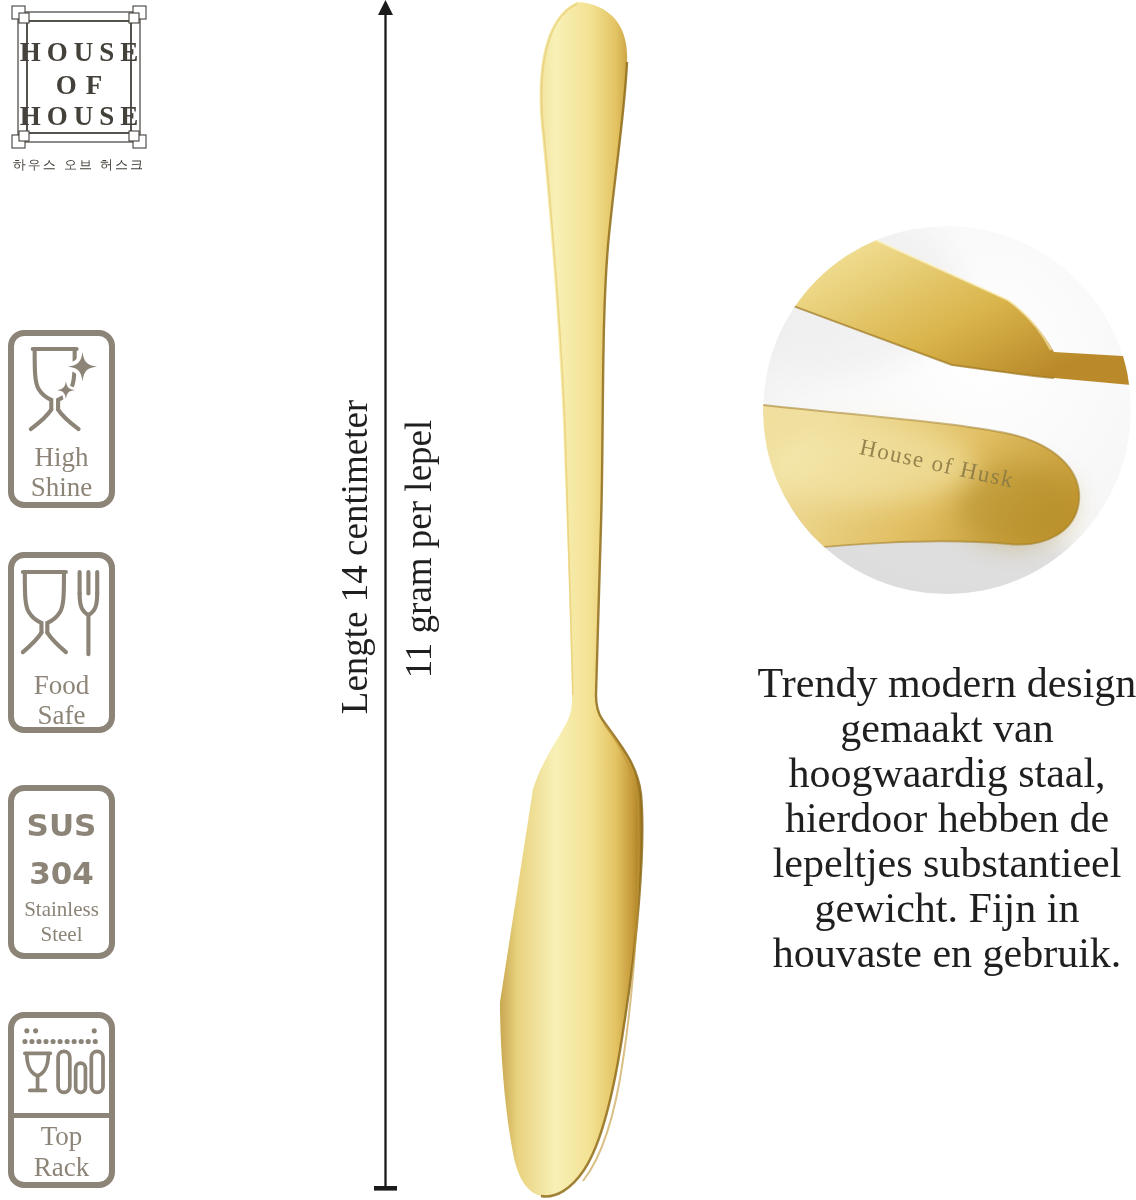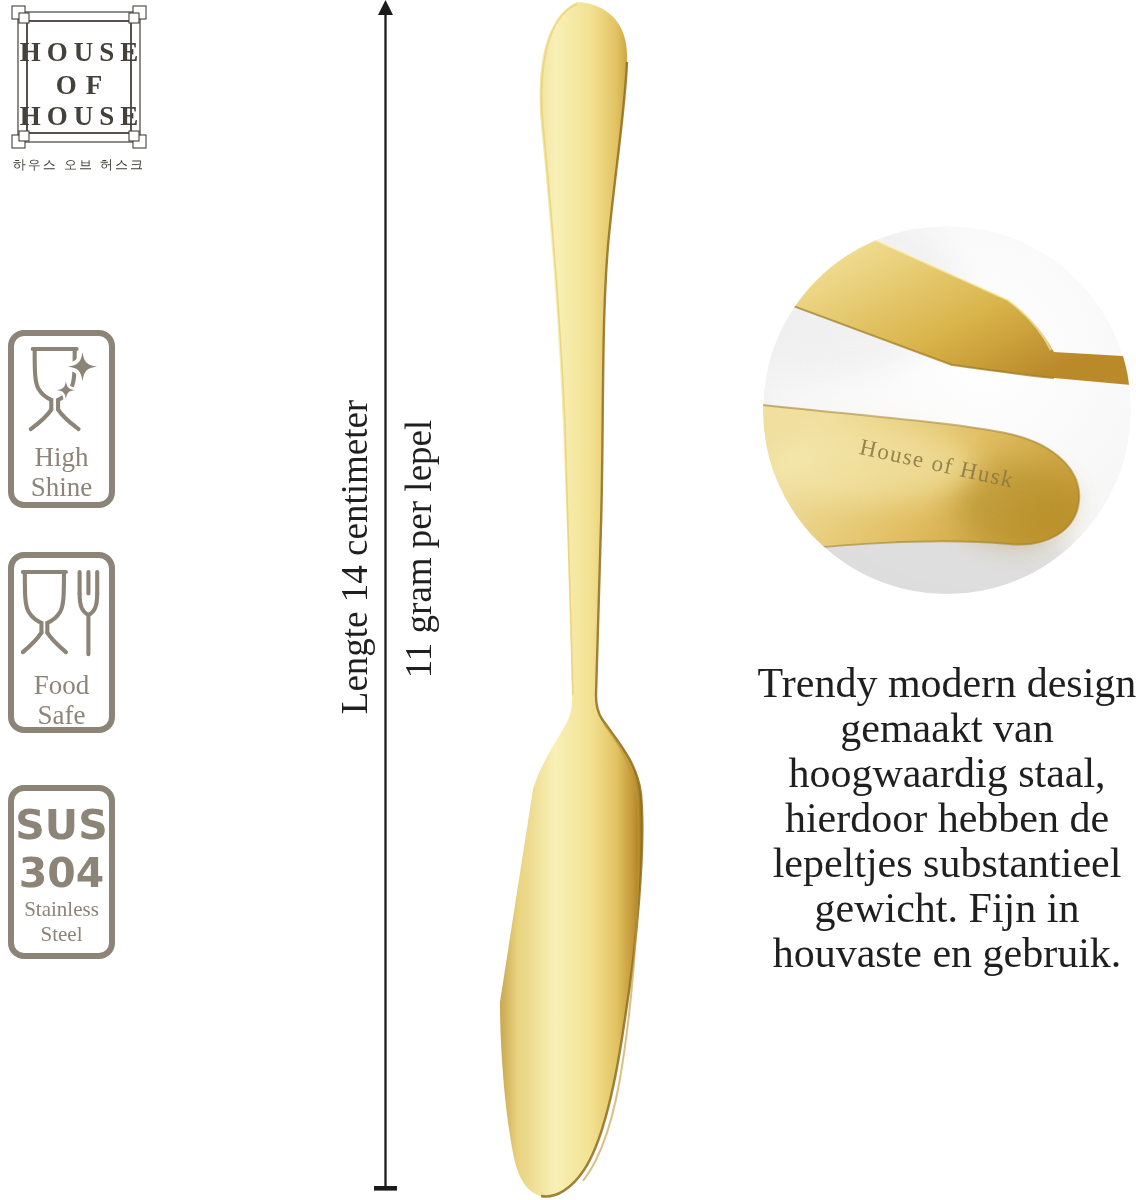--- a/index.html
+++ b/index.html
@@ -24,21 +24,21 @@
   .badge svg{display:block;margin:0 auto;}
   .badge-label{position:absolute;left:0;width:100%;font-size:27px;line-height:30px;}
   .b-highshine{top:330px;height:178px;}
   .b-foodsafe {top:552px;height:181px;}
   .b-sus      {top:785px;height:174px;}
   .b-toprack  {top:1012px;height:176px;}
   .b-highshine .icon{margin-top:8px;}
   .b-foodsafe  .icon{margin-top:9px;}
   .b-toprack   .icon{margin-top:6px;}
   .sus-big{font-family:"DejaVu Sans","Liberation Sans",sans-serif;font-weight:600;
-           font-size:41px;line-height:48px;letter-spacing:0;}
+           font-size:31px;line-height:48px;letter-spacing:0;}
   .sus-wrap{padding-top:10px;}
   .sus-small{font-size:21px;line-height:25px;}
   .tr-divider{position:absolute;left:0;right:0;top:95px;border-top:5px solid currentColor;}
 
   
   .vlabel{position:absolute;width:340px;text-align:center;white-space:nowrap;
           transform:rotate(-90deg);font-size:37px;line-height:44px;color:var(--ink,#1f1f1f);}
   .vlabel-length{left:185px;top:535px;}
   .vlabel-weight{left:249px;top:527px;}
 
@@ -242,20 +242,42 @@
 
   <div class="badge b-sus">
     <div class="sus-wrap">
       <div class="sus-big">SUS</div>
       <div class="sus-big">304</div>
       <div class="sus-small" style="">Stainless</div>
       <div class="sus-small">Steel</div>
     </div>
   </div>
 
+  <div class="badge b-toprack">
+    <svg class="icon" width="90" height="84" viewBox="0 0 92 86">
+      <g fill="currentColor">
+        <circle cx="10" cy="7" r="2.6"></circle>
+          <circle cx="19" cy="7" r="2.6"></circle>
+          <circle cx="79" cy="7" r="2.6"></circle>
+      </g>
+      <line x1="8" y1="18" x2="85" y2="18" stroke="currentColor" stroke-width="5.2" stroke-dasharray="0.1 7.1" stroke-linecap="round"></line>
+      <g fill="none" stroke="currentColor" stroke-width="3.8" stroke-linecap="round">
+        <path d="M8 30 H34"></path>
+        <path d="M10 31 C10 44 15 51 21 53 C27 51 32 44 32 31"></path>
+        <path d="M21 53 V66"></path>
+          <path d="M13 68 H29"></path>
+        <rect x="42" y="28" width="12" height="42" rx="6"></rect>
+        <rect x="60" y="40" width="10" height="30" rx="5"></rect>
+        <rect x="76" y="28" width="12" height="42" rx="6"></rect>
+      </g>
+    </svg>
+    <div class="tr-divider"></div>
+    <div class="badge-label" style="top:103px">Top</div>
+    <div class="badge-label" style="top:134px">Rack</div>
+  </div>
 
   <div class="vlabel vlabel-length">Lengte 14 centimeter</div>
   <div class="vlabel vlabel-weight">11 gram per lepel</div>
 
   <div class="desc">
     <div>Trendy modern design</div>
     <div>gemaakt van</div>
     <div>hoogwaardig staal,</div>
     <div>hierdoor hebben de</div>
     <div>lepeltjes substantieel</div>

